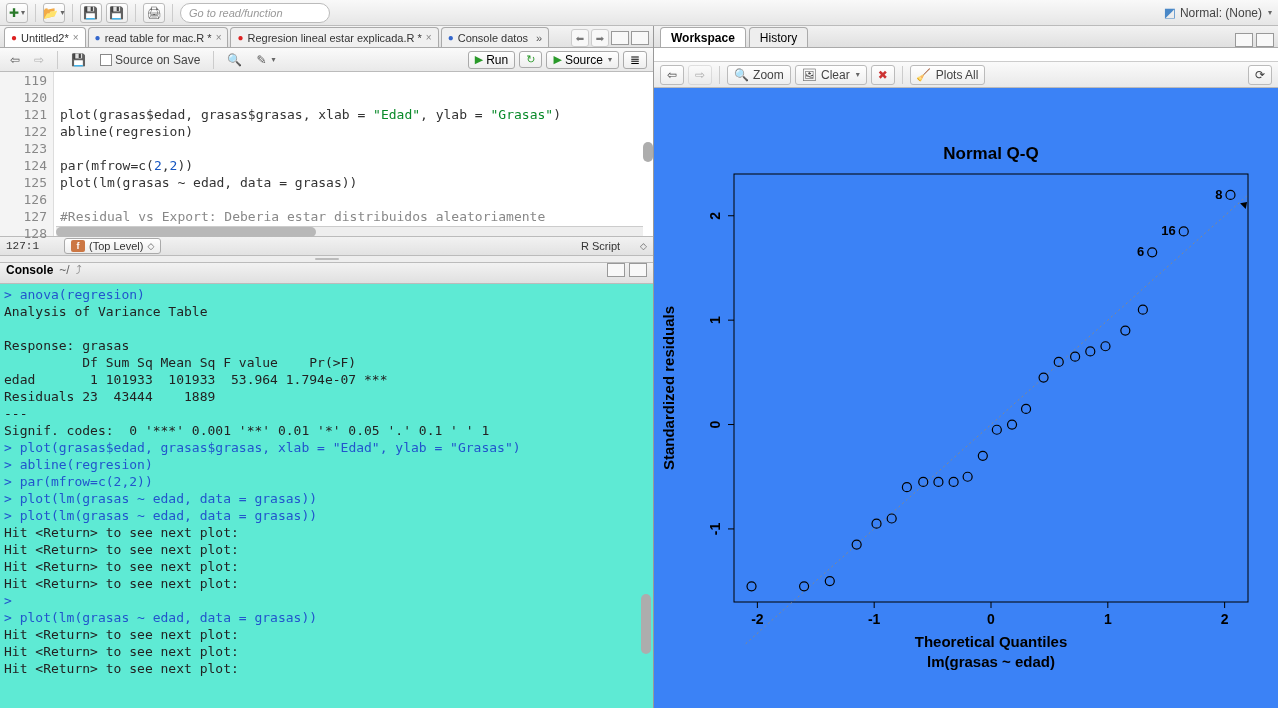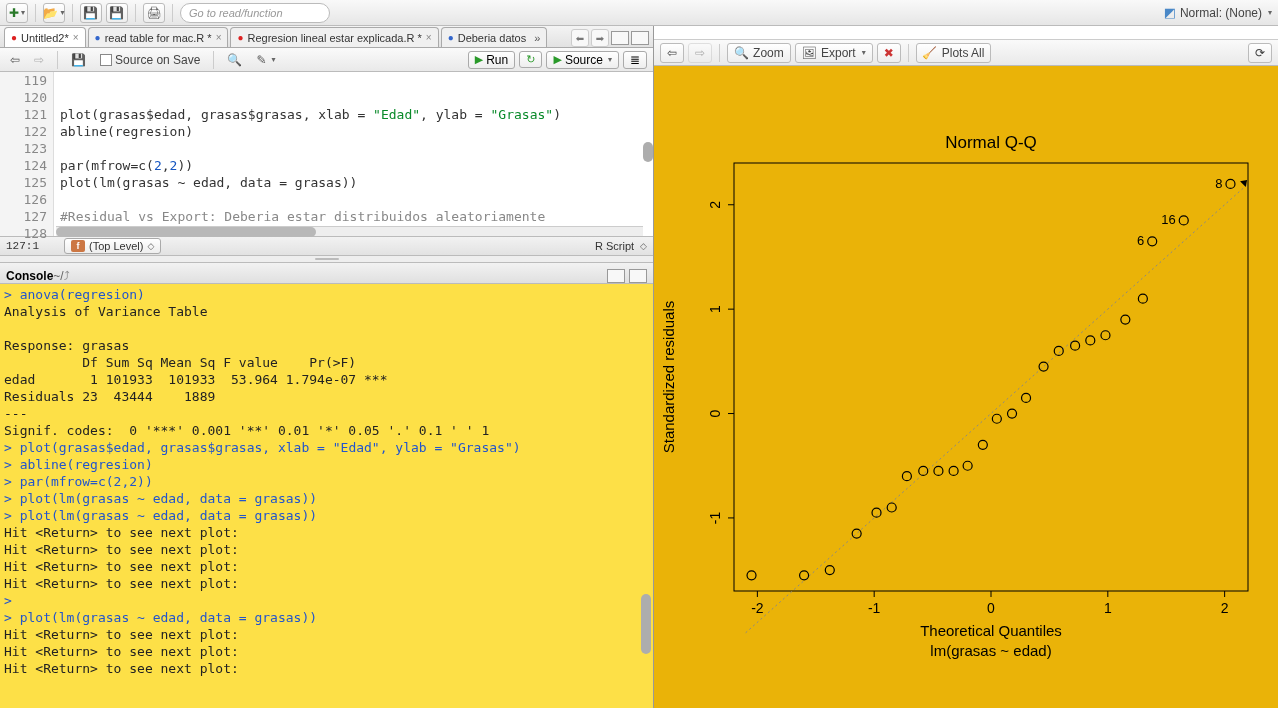--- a/index.html
+++ b/index.html
@@ -157,45 +157,45 @@
 .scope-btn {
   border:1px solid #aaa; border-radius:3px; padding:1px 6px;
   display:flex; align-items:center; gap:4px; margin-left:6px;
   background:linear-gradient(#fff,#eee);
 }
 .scope-btn .fn-ico {
   width:14px; height:12px; background:#c74; border-radius:2px;
   display:flex; align-items:center; justify-content:center;
   color:#fff; font-size:9px; font-weight:bold;
 }
-.status-right { margin-left:auto; display:flex; align-items:center; gap:6px; }
+.status-right { margin-left:auto; display:flex; align-items:center; gap:20px; }
 
 
 .pane-sep {
   height:6px; background:#eee;
   display:flex; align-items:center; justify-content:center;
 }
 .pane-sep::after {
   content:""; width:24px; height:2px; background:#bbb; border-radius:1px;
 }
 
 
 .console-header {
   height:22px; background:linear-gradient(#f2f2f2,#e0e0e0);
   border-top:1px solid #bbb; border-bottom:1px solid #bbb;
-  display:flex; align-items:flex-end; padding:0 6px; font-size:12px;
+  display:flex; align-items:flex-start; padding:0 6px; gap:6px; font-size:12px;
 }
 .console-header b { font-weight:bold; }
 .console-header .path { color:#666; }
 .hdr-right { margin-left:auto; display:flex; gap:4px; }
 .win-btn {
   width:18px; height:14px; border:1px solid #999; background:#f8f8f8;
 }
 .console-body {
-  flex:1; background:#fde047;
+  flex:1; background:#5eead4;
   font-family: Menlo, Consolas, monospace;
   font-size:13px; line-height:17px;
   padding:2px 4px; color:#222;
   white-space:pre; overflow:hidden;
   position:relative;
 }
 .console-body .prompt { color:#2255cc; }
 .console-body .cmd { color:#2255cc; }
 .console-sb {
   position:absolute; right:2px; top:310px; width:10px; height:60px;
@@ -229,21 +229,21 @@
 }
 .pt-btn {
   height:20px; border:1px solid #bbb; border-radius:3px;
   background:linear-gradient(#fff,#eee);
   padding:0 6px; display:flex; align-items:center; gap:4px; color:#444;
 }
 .pt-ico { font-size:12px; }
 .pt-right { margin-left:auto; }
 
 .plot-area {
-  flex:1; background:#eab308; position:relative;
+  flex:1; background:#3b82f6; position:relative;font-weight:bold;
 }
 svg.qq { width:100%; height:100%; }
 .plot-title { font-family: Arial; font-size:17px; }
 .axis-label { font-family: Arial; font-size:15px; }
 .ylabel-vert { font-family: Arial; font-size:15px; }
 .tick { font-family: Arial; font-size:14px; }
 .pt-label { font-family: Arial; font-size:13px; }
 
 .cursor-arrow {
   position:absolute;
@@ -290,21 +290,21 @@
         <span>read table for mac.R *</span>
         <span class="close-x">×</span>
       </div>
       <div class="src-tab">
         <span class="doc-icon">●</span>
         <span>Regresion lineal estar explicada.R *</span>
         <span class="close-x">×</span>
       </div>
       <div class="src-tab">
         <span class="doc-icon blue">●</span>
-        <span>Deberia datos</span>
+        <span>Console datos</span>
         <span style="margin-left:4px;color:#555">»</span>
       </div>
       <div class="tabs-right">
         <div class="nav-arrow">⬅</div>
         <div class="nav-arrow">➡</div>
         <div class="win-btn"></div>
         <div class="win-btn"></div>
       </div>
     </div>
 
@@ -423,37 +423,45 @@
 <span class="prompt">&gt; </span><span class="cmd">plot(lm(grasas ~ edad, data = grasas))</span>
 Hit &lt;Return&gt; to see next plot: 
 Hit &lt;Return&gt; to see next plot: 
 Hit &lt;Return&gt; to see next plot: 
 
       
     <div class="console-sb"></div></div>
   </div>
 
   <div class="right-col">
+    <div class="right-tabs-top">
+      <div class="rtab active">Workspace</div>
+      <div class="rtab">History</div>
+      <div class="rtabs-right">
+        <div class="win-btn"></div>
+        <div class="win-btn"></div>
+      </div>
+    </div>
     <div class="ws-spacer"></div>
 
     <div class="plot-toolbar">
       <div class="pt-btn">
           <span class="pt-ico">⇦</span>
         </div>
       <div class="pt-btn" style="opacity:.4">
           <span class="pt-ico">⇨</span>
         </div>
       <div class="tb-sep"></div>
       <div class="pt-btn">
         <span class="pt-ico">🔍</span>
         <span>Zoom</span>
       </div>
       <div class="pt-btn">
         <span class="pt-ico">🖼</span>
-        <span>Export</span>
+        <span>Clear</span>
         <span class="tri-down">▾</span>
       </div>
       <div class="pt-btn">
           <span style="color:#c33">✖</span>
         </div>
       <div class="tb-sep"></div>
       <div class="pt-btn">
         <span class="pt-ico">🧹</span>
         <span>Plots All</span>
       </div>

